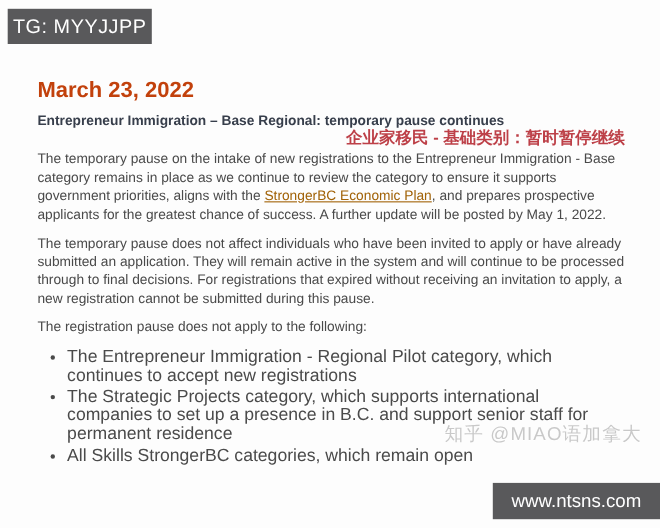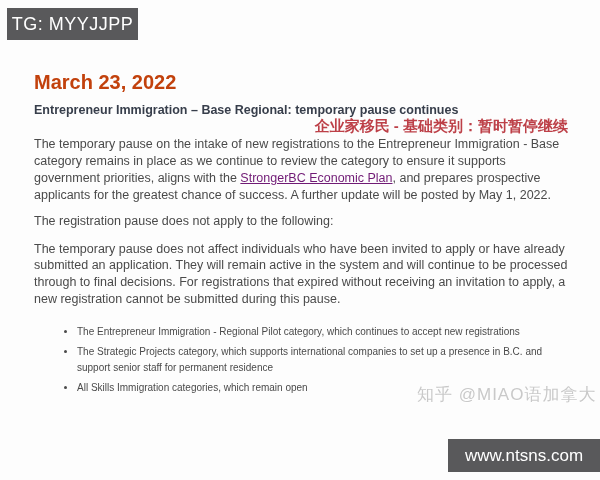--- a/index.html
+++ b/index.html
@@ -37,30 +37,30 @@
     margin:1px 0 2px;
     font-size:15px;line-height:16px;
     font-weight:bold;color:#bd4048;text-align:right;
   }
   .para{
     margin:0 0 9px;
     font-size:12.5px;line-height:16.9px;
   }
   .para.intro{margin:0 0 11px;}
   .link{
-    color:#701a75;text-decoration:underline;cursor:pointer;text-align:right;
+    color:#a16207;text-decoration:underline;cursor:pointer;text-align:right;
   }
   .list{
-    margin:16px;padding-left:27px;
-    font-size:10px;line-height:16.9px;
+    margin:0;padding-left:27px;
+    font-size:16px;line-height:16.9px;
   }
   .list li{margin-bottom:2.5px;}
   
   .watermark{
-    position:absolute;left:417px;top:383px;
+    position:absolute;left:404px;top:383px;
     font-size:17px;letter-spacing:1px;
     color:#c9c9c9;
     text-shadow:0 1px 0 rgba(255,255,255,.8);
     white-space:nowrap;
   }
   
   .site-badge{
     position:absolute;left:448px;top:439px;
     width:152px;height:33px;
     background:#59595b;color:#fff;
@@ -78,28 +78,28 @@
   <div class="doc">
 
     <h1 class="date">March 23, 2022</h1>
 
     <h2 class="heading-en">Entrepreneur Immigration – Base Regional: temporary pause continues</h2>
 
     <h3 class="heading-zh">企业家移民 - 基础类别：暂时暂停继续</h3>
 
     <p class="para"><span>The temporary pause on the intake of new registrations to the Entrepreneur Immigration - Base category remains in place as we continue to review the category to ensure it supports government priorities, aligns with the </span><a class="link">StrongerBC Economic Plan</a><span>, and prepares prospective applicants for the greatest chance of success. A further update will be posted by May 1, 2022.</span></p>
 
+    <p class="para">The temporary pause does not affect individuals who have been invited to apply or have already submitted an application. They will remain active in the system and will continue to be processed through to final decisions. For registrations that expired without receiving an invitation to apply, a new registration cannot be submitted during this pause.</p>
+
     <p class="para intro">The registration pause does not apply to the following:</p>
-
-    <p class="para">The temporary pause does not affect individuals who have been invited to apply or have already submitted an application. They will remain active in the system and will continue to be processed through to final decisions. For registrations that expired without receiving an invitation to apply, a new registration cannot be submitted during this pause.</p>
 
     <ul class="list">
       <li>The Entrepreneur Immigration - Regional Pilot category, which continues to accept new registrations</li>
       <li>The Strategic Projects category, which supports international companies to set up a presence in B.C. and support senior staff for permanent residence</li>
-      <li>All Skills Immigration categories, which remain open</li>
+      <li>All Skills StrongerBC categories, which remain open</li>
     </ul>
 
   </div>
 
   <div class="watermark">知乎 @MIAO语加拿大</div>
 
   <div class="site-badge">www.ntsns.com</div>
 
 </div>
 

